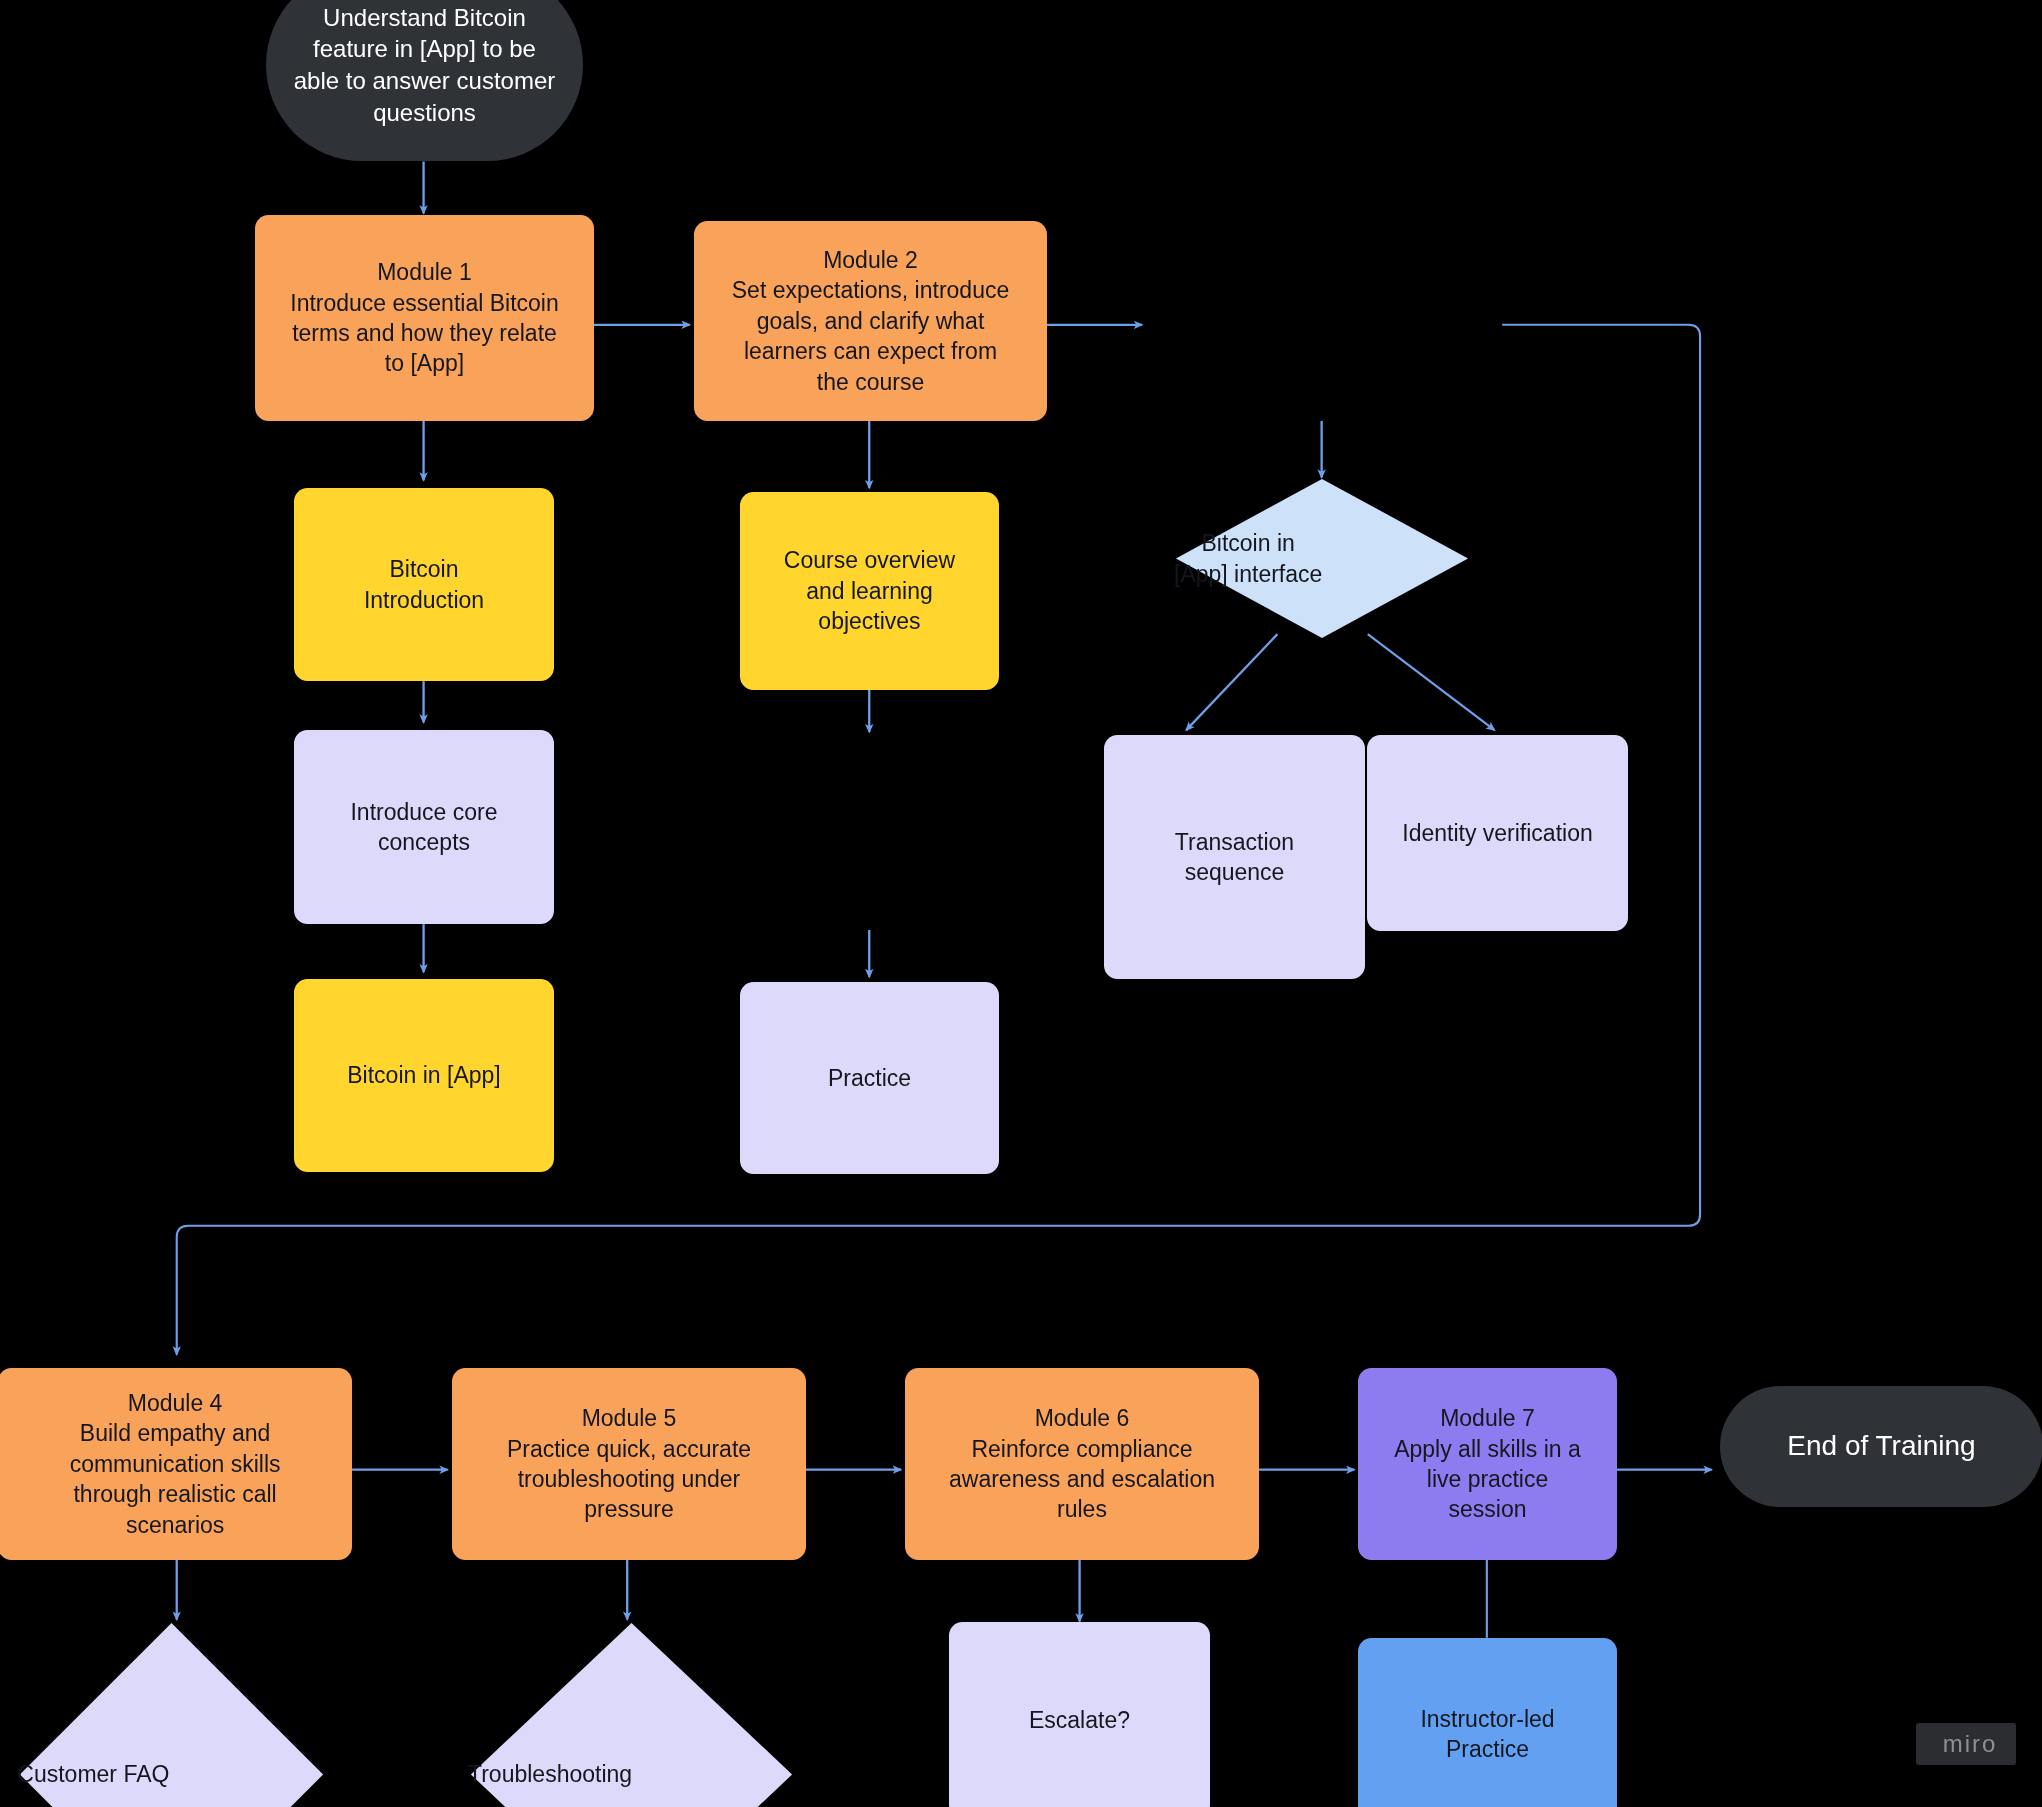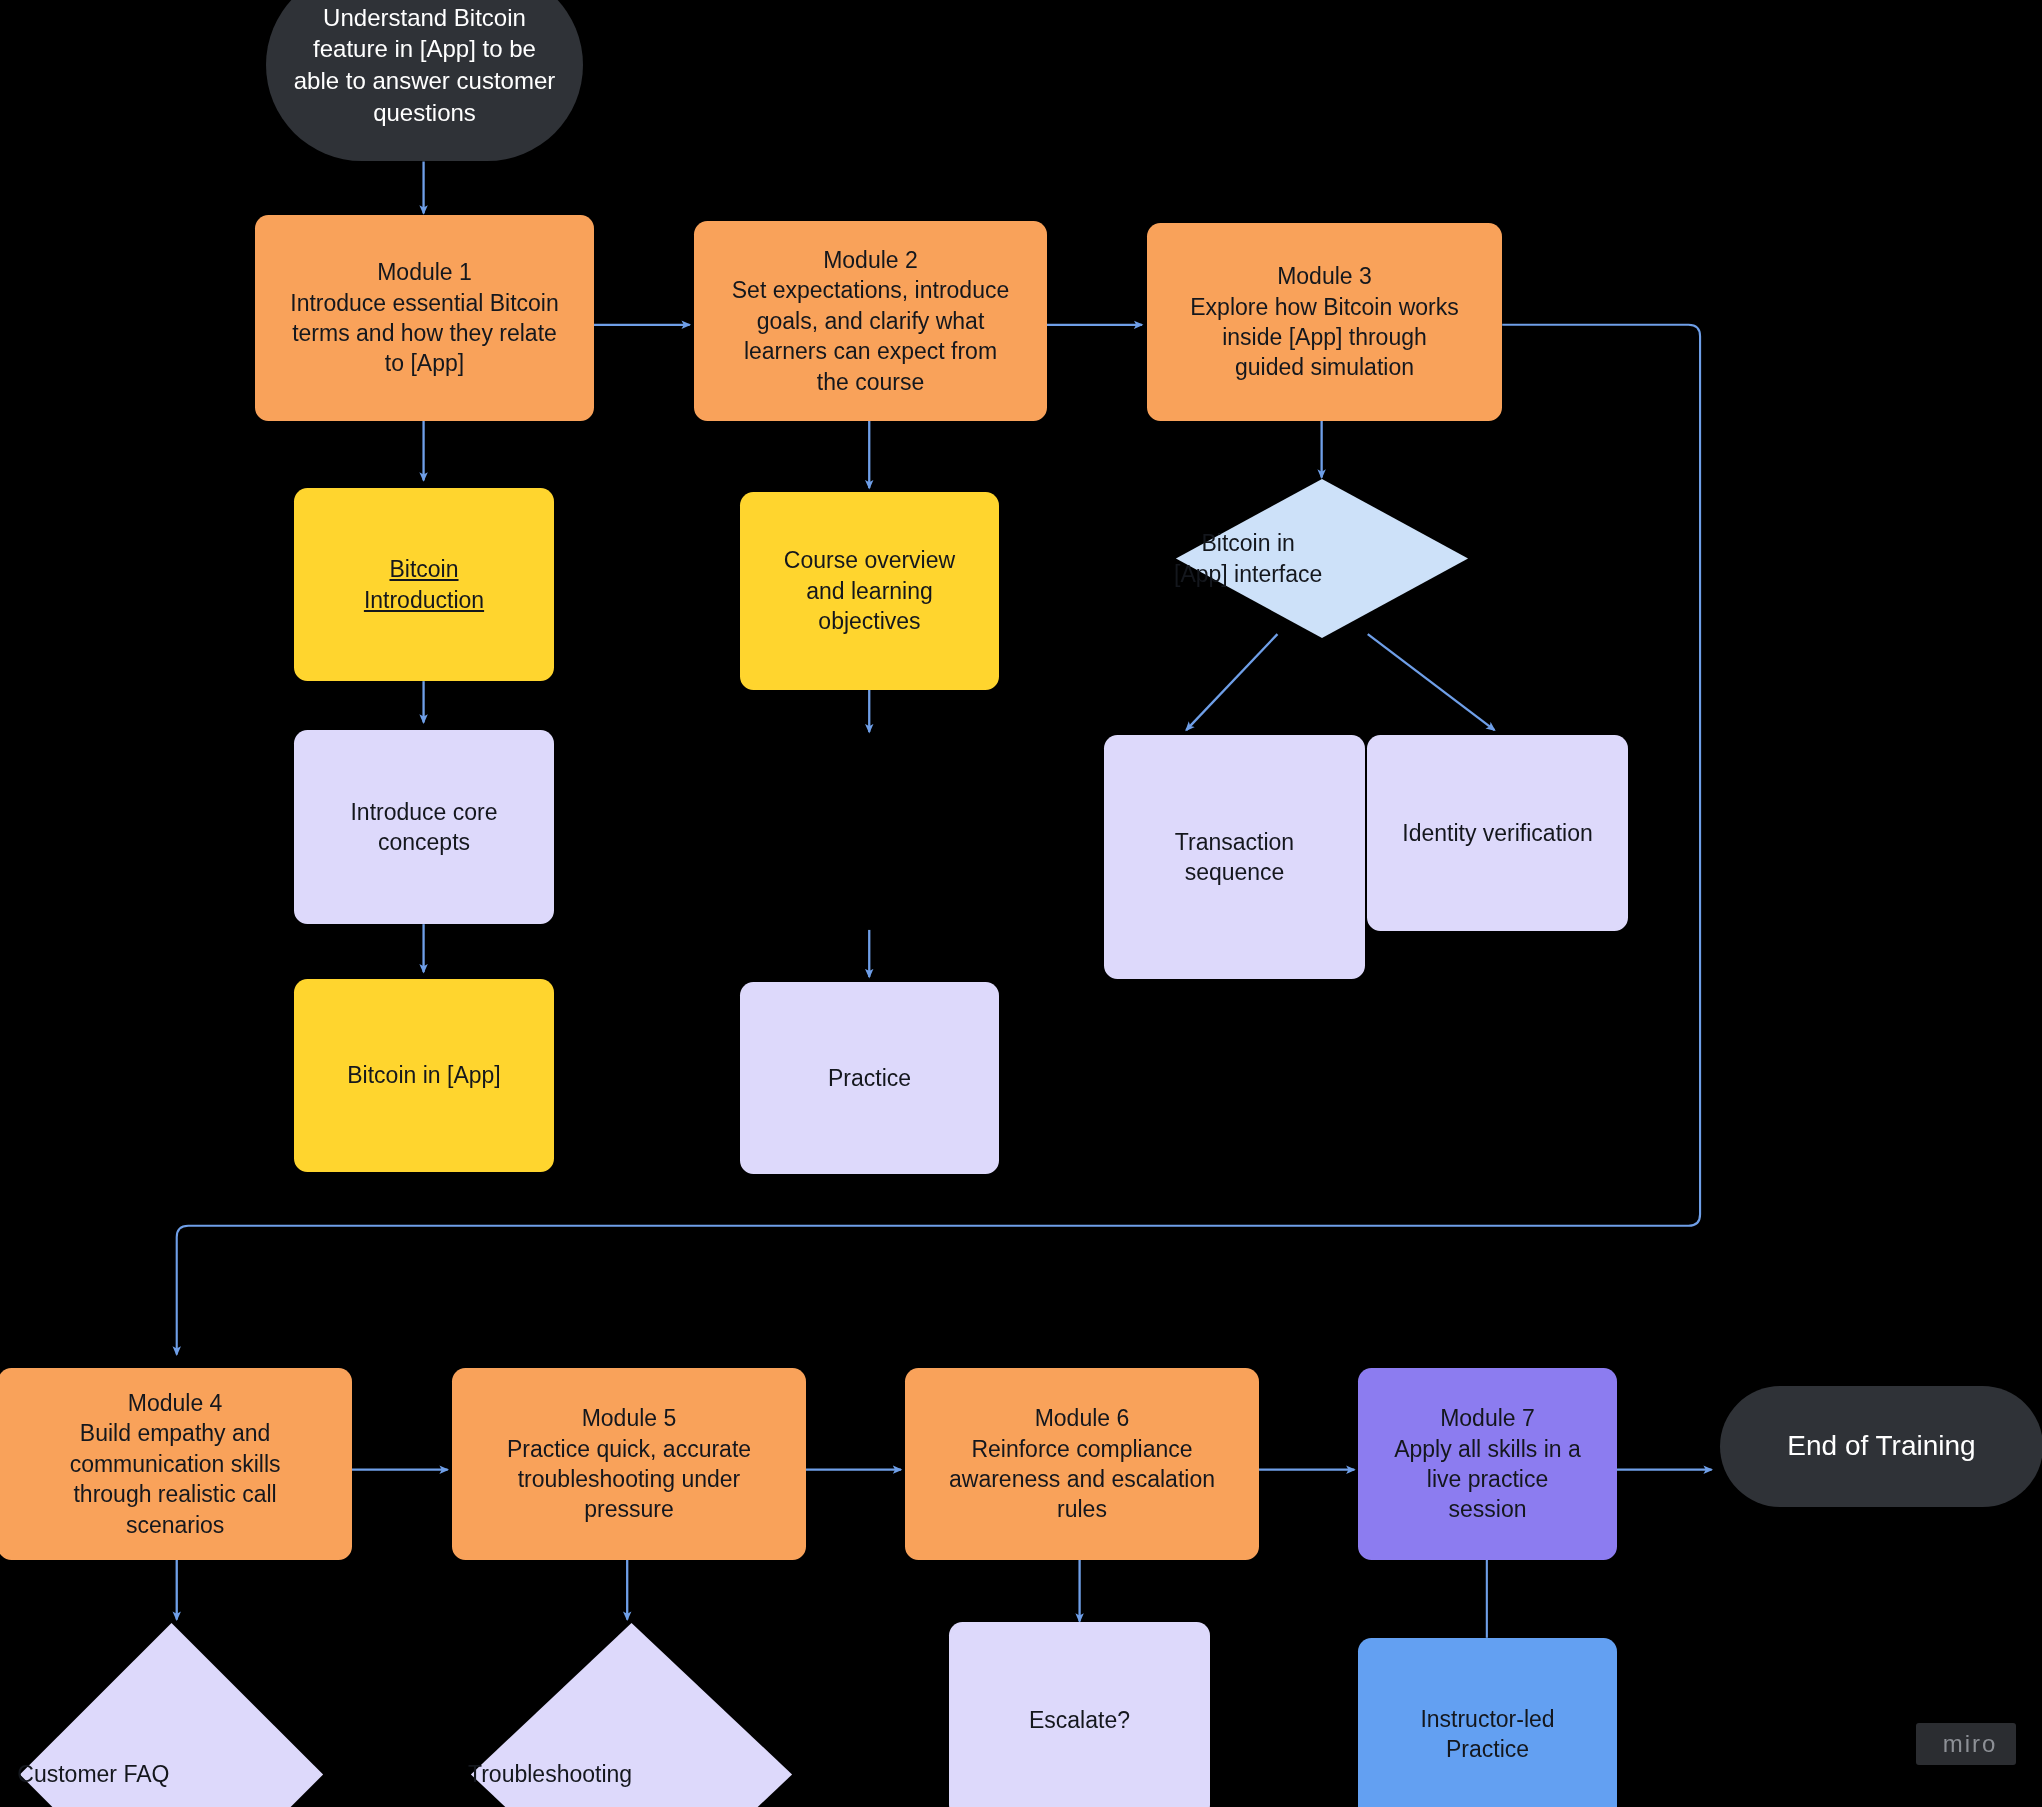--- a/index.html
+++ b/index.html
@@ -166,28 +166,22 @@
   </div>
 
   <div class="node module" style="left:694px; top:221px; width:353px; height:200px; font-size:23px; padding:0 27px;">
     <span>Module 2
 Set expectations, introduce
 goals, and clarify what
 learners can expect from
 the course</span>
   </div>
 
-  <div class="node module" style="left:1147px; top:223px; width:355px; height:198px; font-size:23px; padding:0 13.4px;">
-    <span>Module 3
-Explore how Bitcoin works
-inside [App] through
-guided simulation</span>
-  </div>
-
-  <div class="node yellow" style="left:294px; top:488px; width:260px; height:193px; font-size:23px;text-decoration:underline;">
+
+  <div class="node yellow" style="left:294px; top:488px; width:260px; height:193px; font-size:23px;">
     <span>Bitcoin
 Introduction</span>
   </div>
 
   <div class="node lavender" style="left:294px; top:730px; width:260px; height:194px; font-size:23px;">
     <span>Introduce core
 concepts</span>
   </div>
 
   <div class="node yellow" style="left:294px; top:979px; width:260px; height:193px; font-size:23px;">

